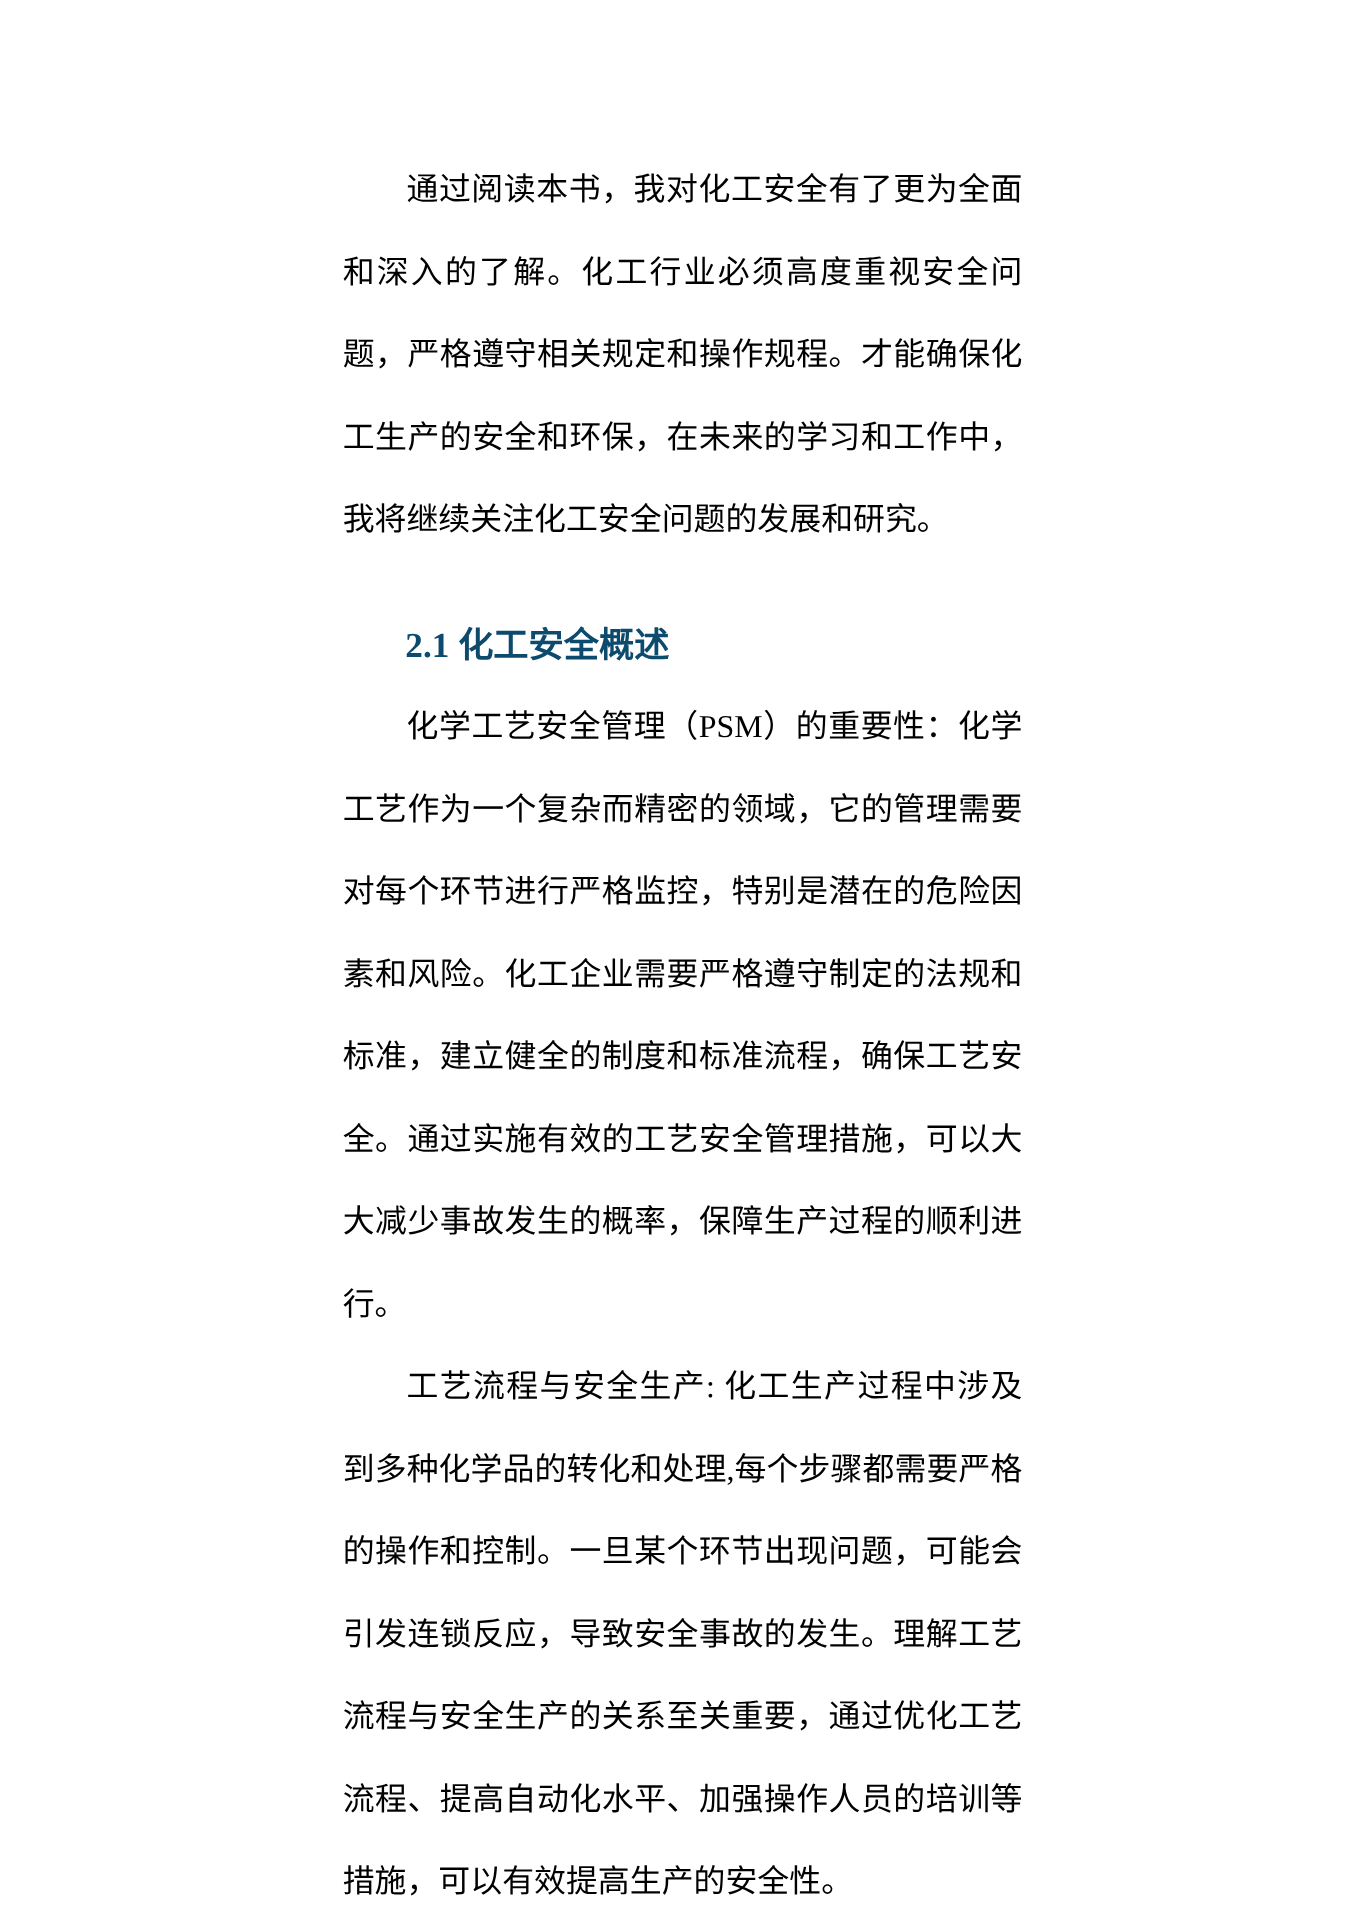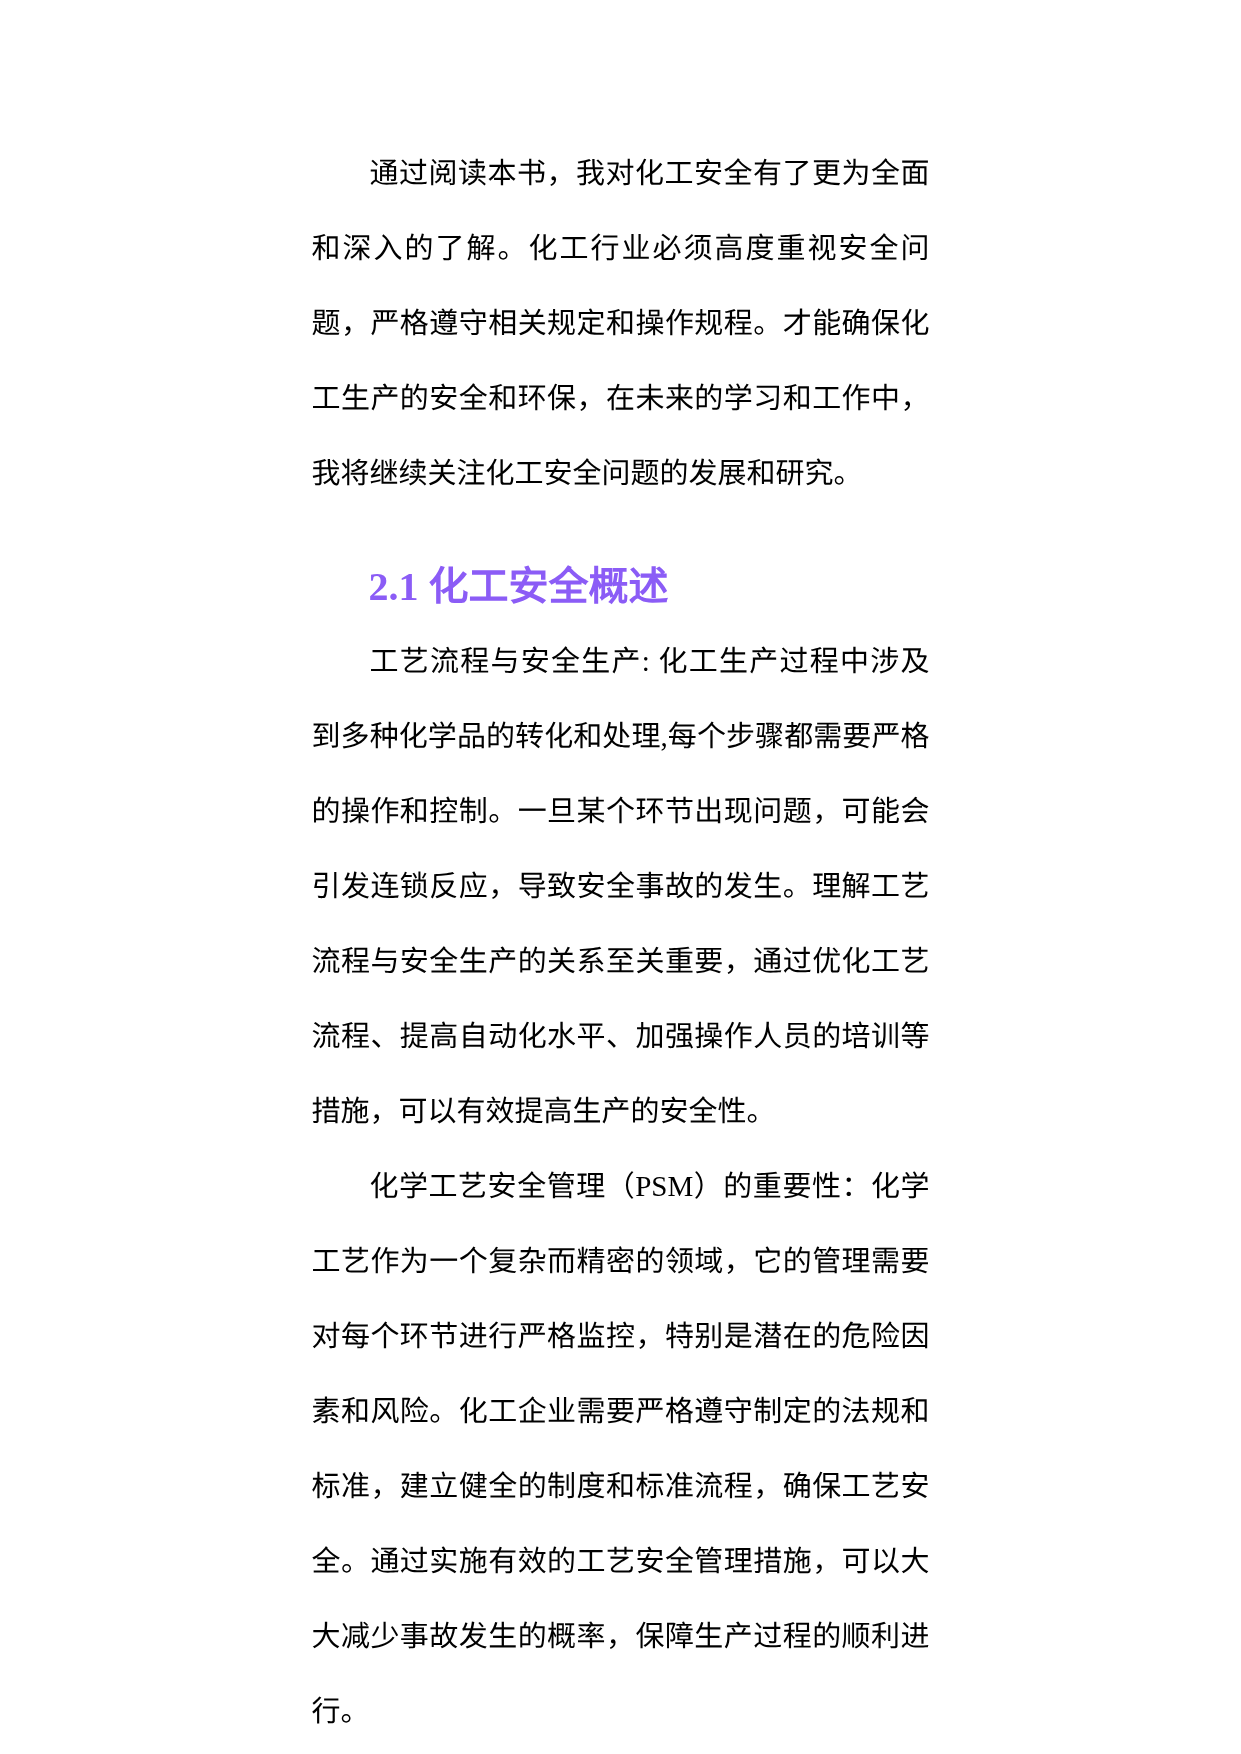--- a/index.html
+++ b/index.html
@@ -25,32 +25,32 @@
     font-size: 29px;
     line-height: 75px;
     text-align: justify;
     text-justify: inter-ideograph;
     text-indent: 58px;
     color: #000000;
     letter-spacing: 0px;
   }
   .section-heading {
     margin: 38px 0 0 0;
-    font-size: 40px;
+    font-size: 32px;
     font-weight: bold;
     line-height: 75px;
     text-indent: 57px;
-    color: #8b5cf6;
+    color: #0c4a6e;
   }
 </style>
 </head>
 <body>
 
 <div class="page">
   <p class="body-paragraph">通过阅读本书，我对化工安全有了更为全面和深入的了解。化工行业必须高度重视安全问题，严格遵守相关规定和操作规程。才能确保化工生产的安全和环保，在未来的学习和工作中，我将继续关注化工安全问题的发展和研究。</p>
 
   <h2 class="section-heading">2.1 化工安全概述</h2>
 
 
+  <p class="body-paragraph">化学工艺安全管理（PSM）的重要性：化学工艺作为一个复杂而精密的领域，它的管理需要对每个环节进行严格监控，特别是潜在的危险因素和风险。化工企业需要严格遵守制定的法规和标准，建立健全的制度和标准流程，确保工艺安全。通过实施有效的工艺安全管理措施，可以大大减少事故发生的概率，保障生产过程的顺利进行。</p>
+
   <p class="body-paragraph">工艺流程与安全生产: 化工生产过程中涉及到多种化学品的转化和处理,每个步骤都需要严格的操作和控制。一旦某个环节出现问题，可能会引发连锁反应，导致安全事故的发生。理解工艺流程与安全生产的关系至关重要，通过优化工艺流程、提高自动化水平、加强操作人员的培训等措施，可以有效提高生产的安全性。</p>
-
-  <p class="body-paragraph">化学工艺安全管理（PSM）的重要性：化学工艺作为一个复杂而精密的领域，它的管理需要对每个环节进行严格监控，特别是潜在的危险因素和风险。化工企业需要严格遵守制定的法规和标准，建立健全的制度和标准流程，确保工艺安全。通过实施有效的工艺安全管理措施，可以大大减少事故发生的概率，保障生产过程的顺利进行。</p>
 </div>
 
 </body></html>

